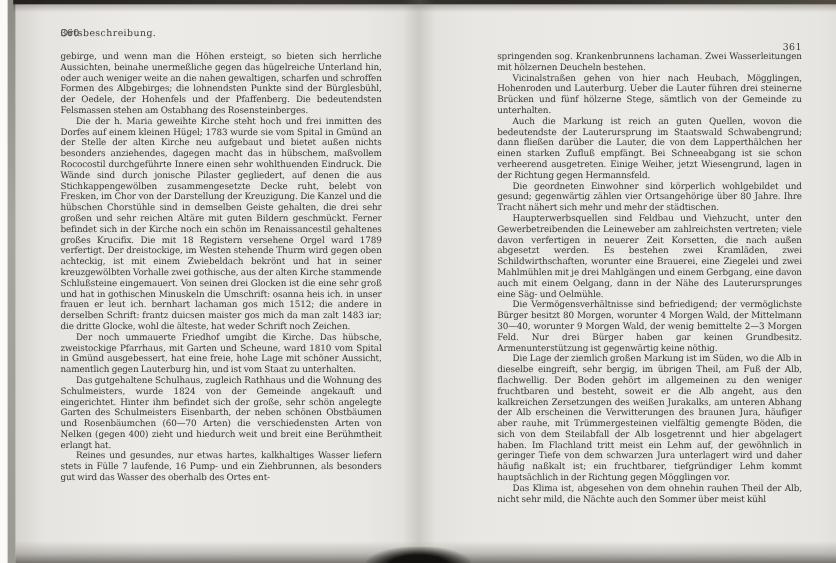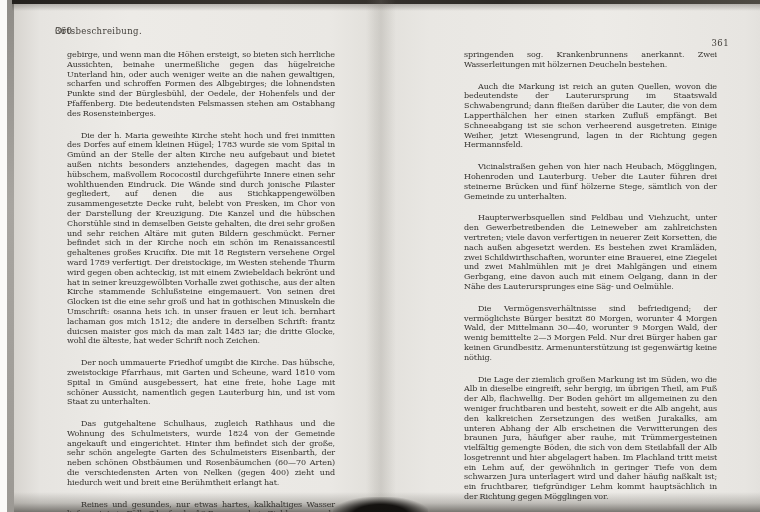--- a/index.html
+++ b/index.html
@@ -34,21 +34,21 @@
   .page-right { left:452px; width:277px; }
 
   .header { position:relative; height:12px; margin-bottom:9px;
             font-size:8.5px; letter-spacing:.4px; color:#403d38; }
   .header .num-left  { position:absolute; left:0;  top:0; }
   .header .num-right { position:absolute; right:0; top:12px; }
   .header .running   { display:block; }
 
   .body { font-size:8px; line-height:9.8px; text-align:justify;
           letter-spacing:-0.1px; word-spacing:-0.3px; color:#35332f; }
-  .body p { margin:12px; text-indent:14px; }
+  .body p { margin:0; text-indent:14px; }
   .body p.noindent { text-indent:0; }
 </style>
 </head>
 <body>
 
 <div class="scan">
   <div class="edge-left-white"></div>
   <div class="edge-left-gray"></div>
   <div class="top-band"></div>
   <div class="top-fade"></div>
@@ -75,26 +75,27 @@
         <p>Reines und gesundes, nur etwas hartes, kalkhaltiges Wasser liefern stets in Fülle 7 laufende, 16 Pump- und ein Ziehbrunnen, als besonders gut wird das Wasser des oberhalb des Ortes ent-</p>
       </div>
   </div>
 
   <div class="page page-right">
     <div class="header">
       <span class="num-right">361</span>
     </div>
     <div class="body">
 
-        <p class="noindent">springenden sog. Krankenbrunnens anerkannt. Zwei Wasserleitungen mit hölzernen Deucheln bestehen.</p>
+        <p class="noindent">springenden sog. Krankenbrunnens lachaman. Zwei Wasserleitungen mit hölzernen Deucheln bestehen.</p>
+
+        <p>Vicinalstraßen gehen von hier nach Heubach, Mögglingen, Hohenroden und Lauterburg. Ueber die Lauter führen drei steinerne Brücken und fünf hölzerne Stege, sämtlich von der Gemeinde zu unterhalten.</p>
 
         <p>Auch die Markung ist reich an guten Quellen, wovon die bedeutendste der Lauterursprung im Staatswald Schwabengrund; dann fließen darüber die Lauter, die von dem Lapperthälchen her einen starken Zufluß empfängt. Bei Schneeabgang ist sie schon verheerend ausgetreten. Einige Weiher, jetzt Wiesengrund, lagen in der Richtung gegen Hermannsfeld.</p>
 
-        <p>Vicinalstraßen gehen von hier nach Heubach, Mögglingen, Hohenroden und Lauterburg. Ueber die Lauter führen drei steinerne Brücken und fünf hölzerne Stege, sämtlich von der Gemeinde zu unterhalten.</p>
-
+        <p>Die geordneten Einwohner sind körperlich wohlgebildet und gesund; gegenwärtig zählen vier Ortsangehörige über 80 Jahre. Ihre Tracht nähert sich mehr und mehr der städtischen.</p>
 
         <p>Haupterwerbsquellen sind Feldbau und Viehzucht, unter den Gewerbetreibenden die Leineweber am zahlreichsten vertreten; viele davon verfertigen in neuerer Zeit Korsetten, die nach außen abgesetzt werden. Es bestehen zwei Kramläden, zwei Schildwirthschaften, worunter eine Brauerei, eine Ziegelei und zwei Mahlmühlen mit je drei Mahlgängen und einem Gerbgang, eine davon auch mit einem Oelgang, dann in der Nähe des Lauterursprunges eine Säg- und Oelmühle.</p>
 
 
         <p>Die Vermögensverhältnisse sind befriedigend; der vermöglichste Bürger besitzt 80 Morgen, worunter 4 Morgen Wald, der Mittelmann 30—40, worunter 9 Morgen Wald, der wenig bemittelte 2—3 Morgen Feld. Nur drei Bürger haben gar keinen Grundbesitz. Armenunterstützung ist gegenwärtig keine nöthig.</p>
 
         <p>Die Lage der ziemlich großen Markung ist im Süden, wo die Alb in dieselbe eingreift, sehr bergig, im übrigen Theil, am Fuß der Alb, flachwellig. Der Boden gehört im allgemeinen zu den weniger fruchtbaren und besteht, soweit er die Alb angeht, aus den kalkreichen Zersetzungen des weißen Jurakalks, am unteren Abhang der Alb erscheinen die Verwitterungen des braunen Jura, häufiger aber rauhe, mit Trümmergesteinen vielfältig gemengte Böden, die sich von dem Steilabfall der Alb losgetrennt und hier abgelagert haben. Im Flachland tritt meist ein Lehm auf, der gewöhnlich in geringer Tiefe von dem schwarzen Jura unterlagert wird und daher häufig naßkalt ist; ein fruchtbarer, tiefgründiger Lehm kommt hauptsächlich in der Richtung gegen Mögglingen vor.</p>
 
         <p>Das Klima ist, abgesehen von dem ohnehin rauhen Theil der Alb, nicht sehr mild, die Nächte auch den Sommer über meist kühl</p>
       </div>

